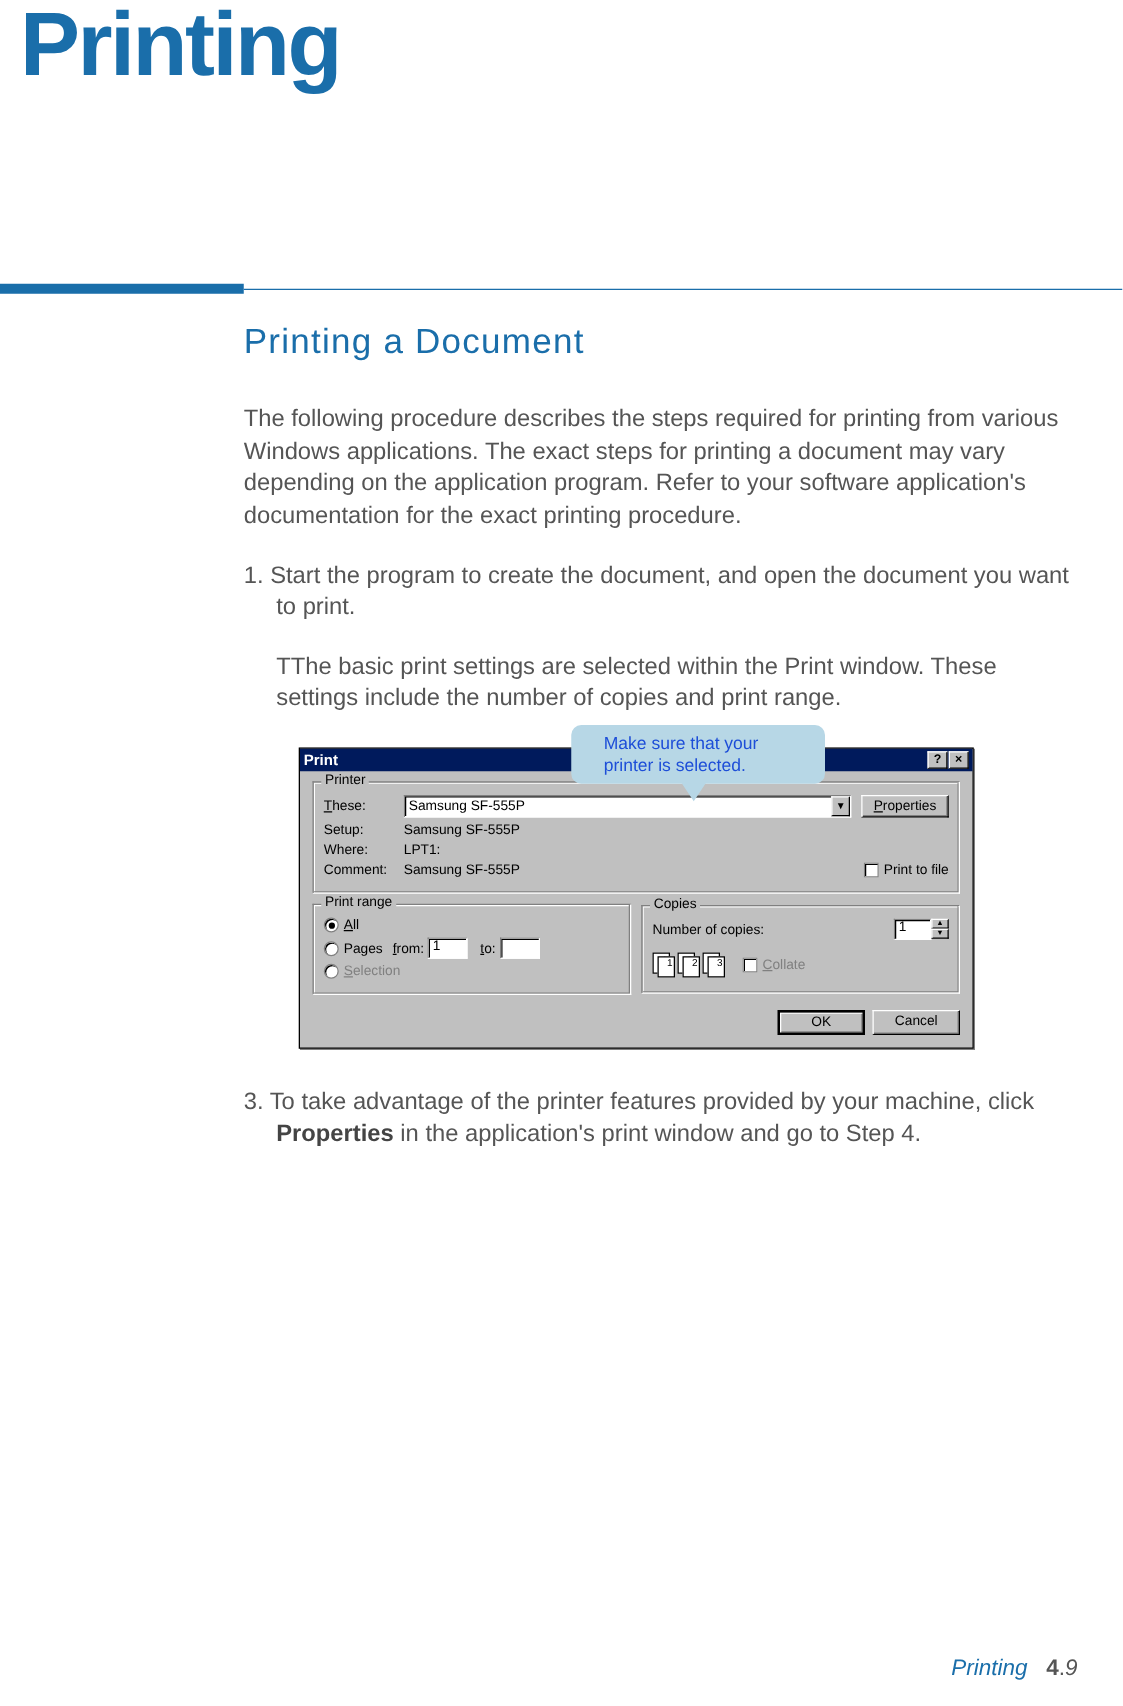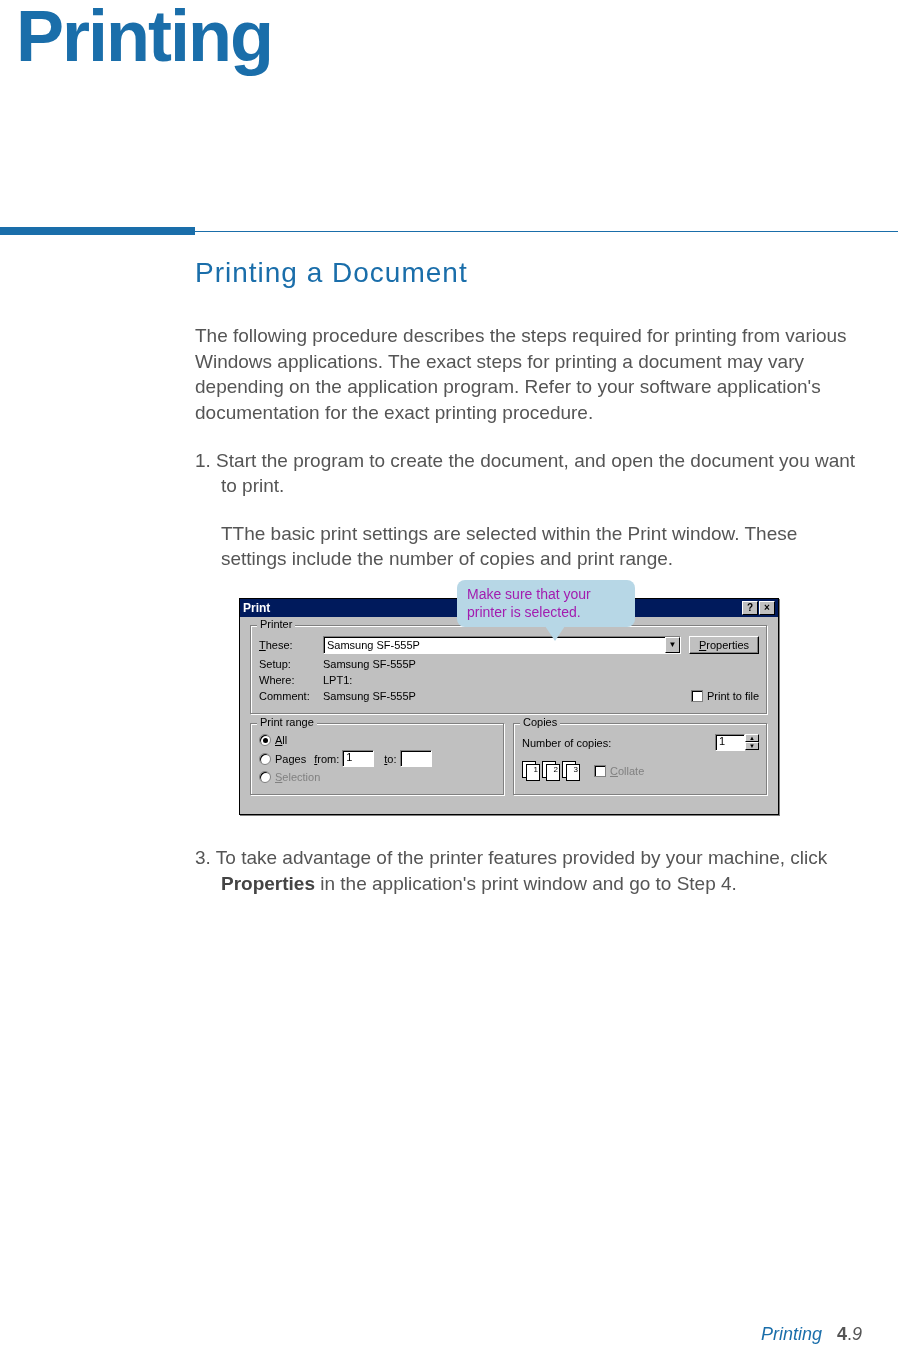--- a/index.html
+++ b/index.html
@@ -73,25 +73,25 @@
     .dialog-area {
       position: relative;
       margin: 26px 0 30px 44px;
       width: 540px;
     }
     .callout {
       position: absolute;
       top: -18px;
       left: 218px;
       background: #b7d7e6;
-      color: #a21caf;
+      color: #1d4ed8;
       font-size: 14px;
-      padding: 6px 10px;
+      padding: 6px 26px;
       border-radius: 8px;
-      width: 178px;
+      width: 203px;
       line-height: 1.25;
       z-index: 10;
     }
     .callout::after {
       content: "";
       position: absolute;
       bottom: -14px;
       left: 88px;
       border-left: 10px solid transparent;
       border-right: 10px solid transparent;
@@ -160,21 +160,21 @@
     .btn {
       background: #c0c0c0;
       border: 1px solid #fff;
       border-right-color: #000; border-bottom-color: #000;
       box-shadow: inset -1px -1px #808080;
       padding: 2px 8px; min-width: 70px;
       font-size: 11px; text-align: center;
     }
     .btn.default { border: 2px solid #000; box-shadow: inset 1px 1px #fff, inset -1px -1px #808080; }
     .static { font-size: 11px; }
-    .two-col { display: flex; gap: 8px; }
+    .two-col { display: flex; gap: 8px; align-items: center; }
     .two-col > .groupbox { flex: 1; }
     .radio, .check { width: 12px; height: 12px; margin-right: 4px; }
     .radio { border-radius: 50%; background: #fff; border: 1px solid #808080; box-shadow: inset 1px 1px #000; display: inline-flex; align-items: center; justify-content: center; }
     .radio.sel::after { content: ""; width: 5px; height: 5px; background: #000; border-radius: 50%; }
     .check { background: #fff; border: 1px solid #808080; box-shadow: inset 1px 1px #000; display: inline-block; }
     .txt {
       background: #fff; border: 1px solid #808080;
       border-right-color: #fff; border-bottom-color: #fff;
       box-shadow: inset 1px 1px #000;
       height: 17px; padding: 0 3px; font-size: 11px;
@@ -314,20 +314,24 @@
                     <span>3</span>
                     <span>3</span>
                   </div>
               </div>
               <span class="check"></span>
               <span class="disabled underline-first">Collate</span>
             </div>
           </div>
         </div>
 
+        <div class="dlg-buttons">
+          <div class="btn default">OK</div>
+          <div class="btn">Cancel</div>
+        </div>
       </div>
     </div>
   </div>
 
   <div class="step">
     <span>3. To take advantage of the printer features provided by your machine, click </span><span class="bold">Properties</span><span> in the application's print window and go to Step 4.</span>
   </div>
 
 </div>
 

